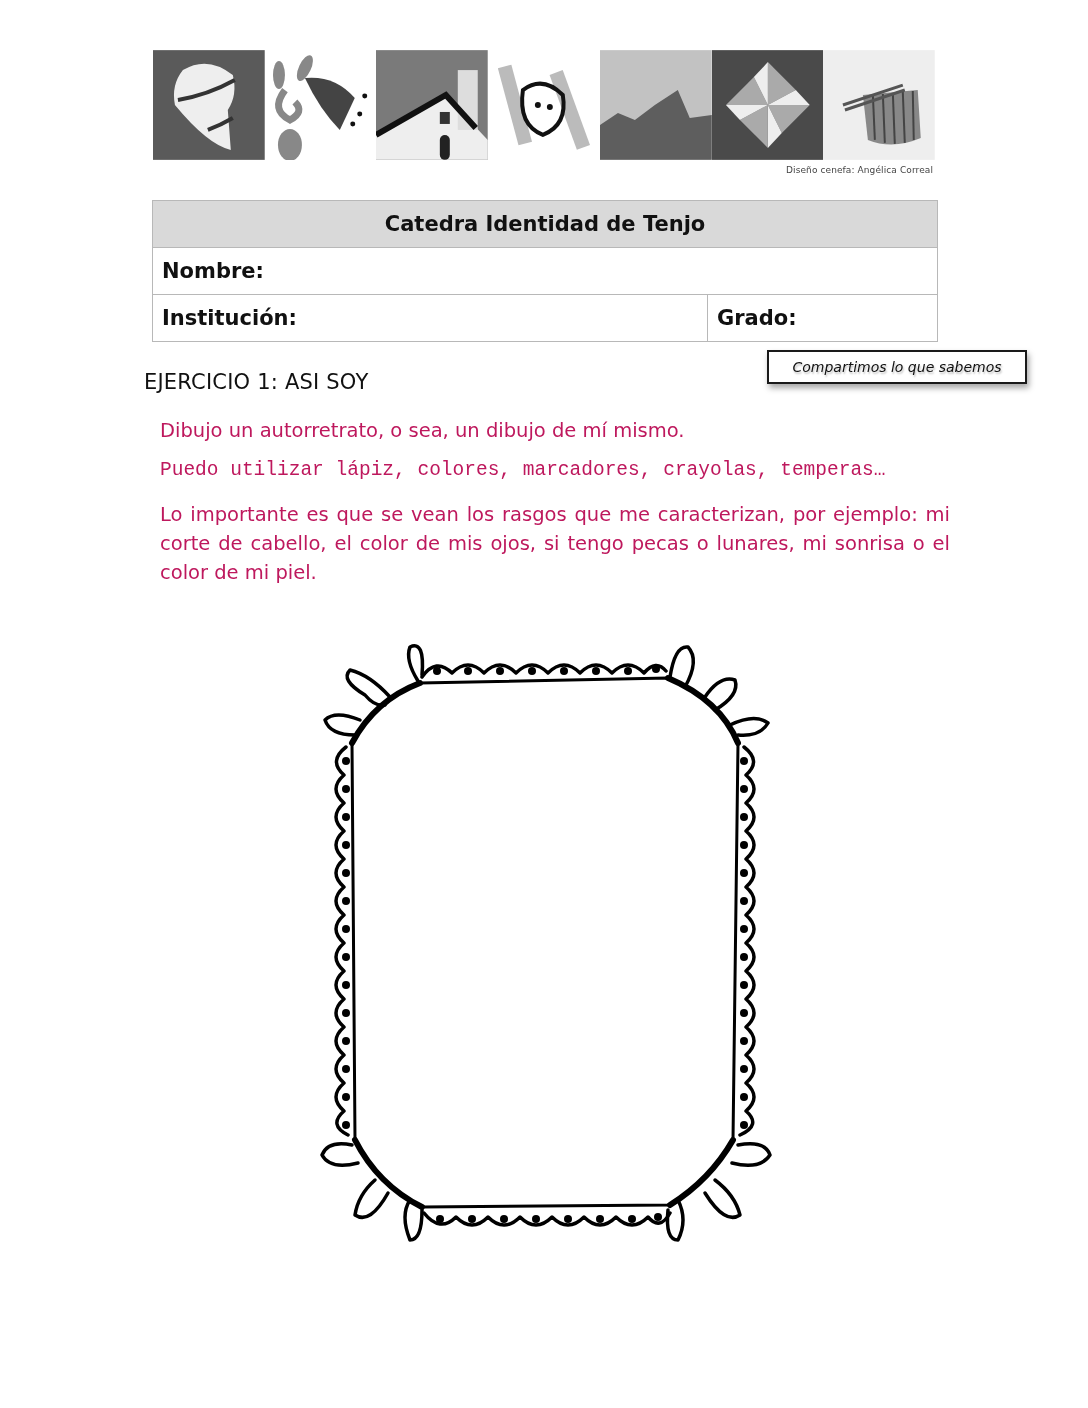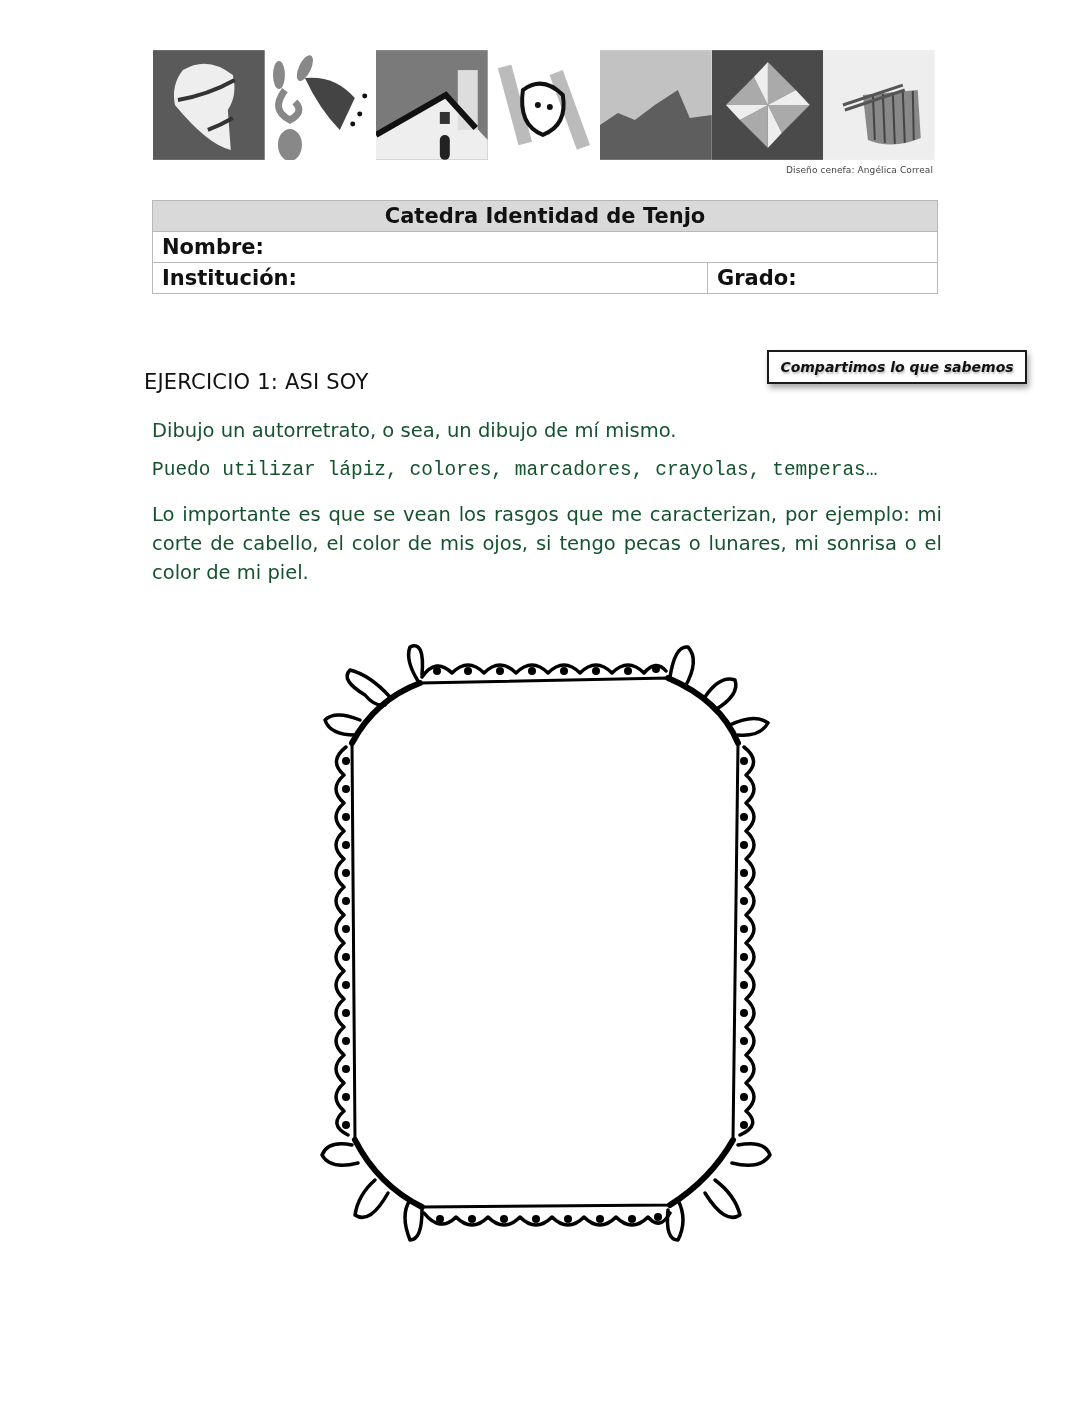--- a/index.html
+++ b/index.html
@@ -15,39 +15,39 @@
     .tile svg { width: 100%; height: 100%; display: block; }
     .credit {
       position: absolute; right: 155px; top: 165px;
       font-size: 9px; color: #444; letter-spacing: 0.1px;
     }
     .info-table {
       position: absolute; left: 152px; top: 200px; width: 785px;
       border-collapse: collapse; table-layout: fixed;
     }
     .info-table td {
-      border: 1px solid #b8b8b8; height: 30px; padding: 0 9px;
+      border: 1px solid #b8b8b8; height: 30px; padding: 8px 9px;
       font-weight: bold; font-size: 21px; line-height: 30px; white-space: nowrap;
     }
     .info-table .title-cell { background: #d9d9d9; text-align: center; }
     .tag {
       position: absolute; left: 767px; top: 350px; width: 260px; height: 34px;
       border: 2px solid #1a1a1a; background: #fff; box-sizing: border-box;
       box-shadow: 2px 4px 6px rgba(0,0,0,0.35);
       display: flex; align-items: center; justify-content: center;
-      font-style: italic; font-weight: bold; font-size: 14px;
+      font-style: italic; font-weight: normal; font-size: 14px;
       text-shadow: 1px 2px 2px rgba(0,0,0,0.25);
     }
     .heading {
       position: absolute; left: 144px; top: 370px;
       font-size: 21px; font-weight: normal; letter-spacing: 0.2px;
     }
     .para {
-      position: absolute; left: 152px; width: 790px;
-      font-size: 19.5px; line-height: 29px; color: #14532d;
+      position: absolute; left: 160px; width: 790px;
+      font-size: 19.5px; line-height: 29px; color: #be185d;
     }
     .p1 { top: 416px; }
     .p2 { top: 456px; font-family: Liberation Mono, monospace; }
     .p3 { top: 500px; text-align: justify; }
     .frame { position: absolute; left: 310px; top: 635px; width: 480px; height: 615px; }
     .frame svg { width: 100%; height: 100%; display: block; }
   </style>
 </head>
 <body>
 

